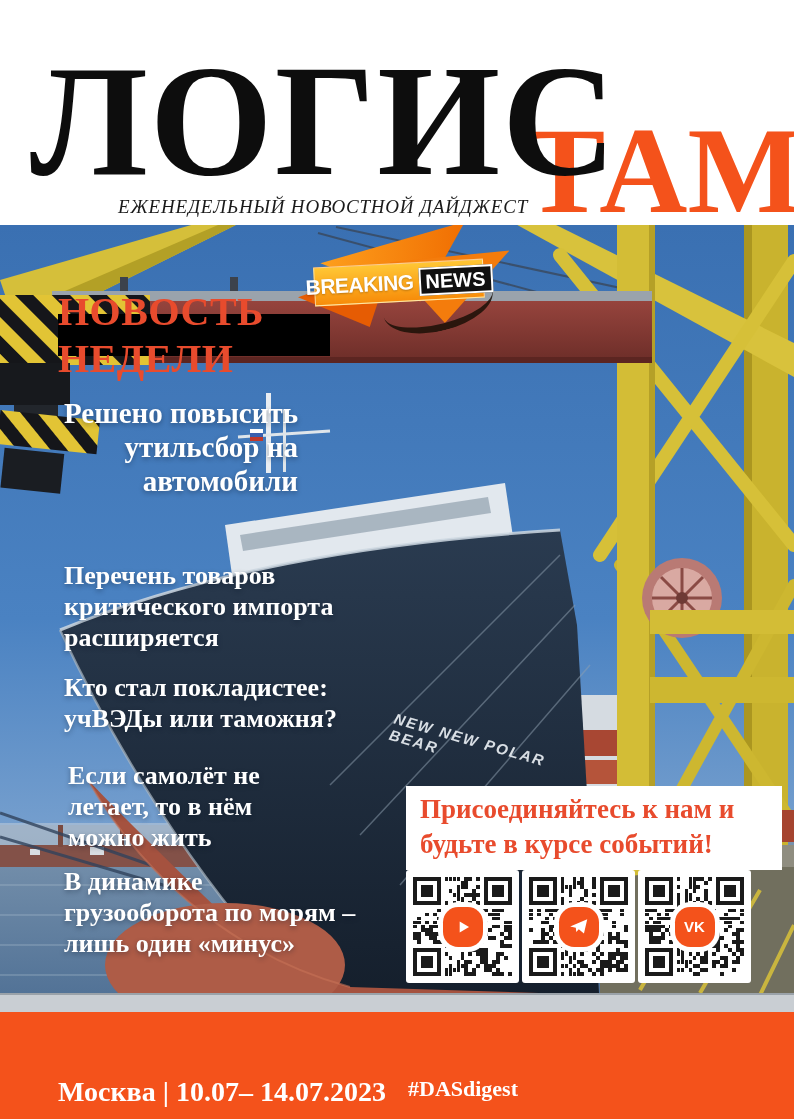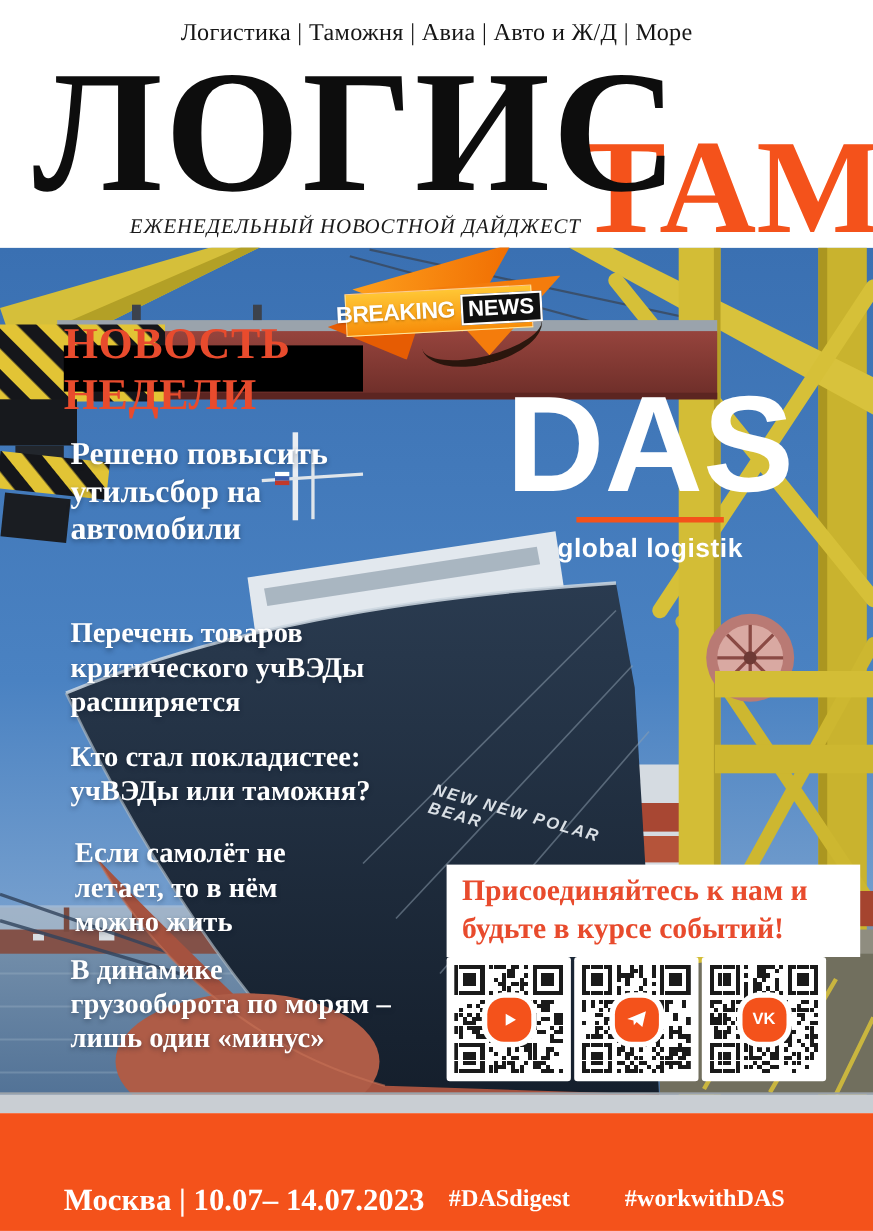--- a/index.html
+++ b/index.html
@@ -39,21 +39,21 @@
      text-shadow:0 1px 2px rgba(0,0,0,.25);}
   .bn-w2{font-weight:bold;font-size:20px;color:#fff;background:#101010;
      border:2px solid #fff;padding:0 5px;line-height:24px;}
 
   .label-box{position:absolute;left:58px;top:89px;width:272px;height:42px;background:#000000;
      display:flex;align-items:center;justify-content:center;
      font-weight:bold;font-size:40px;color:var(--label-red);letter-spacing:.5px;}
 
   .headline{position:absolute;color:#fff;font-weight:bold;white-space:pre-line;
      text-shadow:0 2px 5px rgba(8,20,40,.38);}
-  .headline.main{left:64px;top:171px;font-size:29px;line-height:34px;}
+  .headline.main{left:64px;top:171px;font-size:29px;line-height:34px;text-align:right;}
   .h2{left:64px;top:335px;font-size:26px;line-height:31px;}
   .h3{left:64px;top:447px;font-size:26px;line-height:31px;}
   .h4{left:68px;top:535px;font-size:26px;line-height:31px;}
   .h5{left:64px;top:641px;font-size:26px;line-height:31px;}
 
   .das{position:absolute;left:455px;top:117px;width:272px;text-align:center;
      font-family:"Liberation Sans",sans-serif;}
   .das-name{font-weight:bold;font-size:124px;line-height:1;color:#fff;letter-spacing:0;}
   .das-line{width:134px;height:5px;background:var(--accent);margin:4px auto 10px auto;}
   .das-tag{font-weight:bold;font-size:24px;color:#fff;letter-spacing:.5px;}
@@ -81,21 +81,20 @@
   .issue{position:absolute;left:58px;top:6px;font-weight:bold;font-size:45px;color:#fff;}
   .loc{position:absolute;left:58px;top:64px;font-weight:bold;font-size:28px;color:#fff;}
   .tags{position:absolute;left:408px;top:64px;display:flex;gap:50px;
      font-weight:bold;font-size:22px;color:#fff;}
 </style>
 </head>
 <body>
 
 <div class="page">
 
-  <div class="nav">Логистика | Таможня |  Авиа  | Авто и Ж/Д | Море</div>
   <div class="title-orange">ТАМ</div>
   <div class="title-black">ЛОГИС</div>
   <div class="subtitle">ЕЖЕНЕДЕЛЬНЫЙ НОВОСТНОЙ ДАЙДЖЕСТ</div>
 
   <div class="photo">
 
     <svg class="bg" width="794" height="787" viewBox="0 0 794 787">
       <defs>
         <linearGradient id="skyG" x1="0" y1="0" x2="0" y2="1">
           <stop offset="0" stop-color="#3a70b2"></stop>
@@ -210,36 +209,31 @@
         <span class="bn-w2">NEWS</span>
       </div>
     </div>
 
     <div class="label-box">НОВОСТЬ НЕДЕЛИ</div>
 
     <div class="headline main">Решено повысить
 утильсбор на
 автомобили</div>
     <div class="headline h2">Перечень товаров
-критического учВЭДы
+критического импорта
 расширяется</div>
     <div class="headline h3">Кто стал покладистее:
 учВЭДы или таможня?</div>
     <div class="headline h4">Если самолёт не
 летает, то в нём
 можно жить</div>
     <div class="headline h5">В динамике
 грузооборота по морям –
 лишь один «минус»</div>
 
-    <div class="das">
-      <div class="das-name">DAS</div>
-      <div class="das-line"></div>
-      <div class="das-tag">global logistik</div>
-    </div>
 
     <div class="ship-name">NEW NEW POLAR BEAR</div>
 
     <div class="join-box">Присоединяйтесь к нам и
 будьте в курсе событий!</div>
 
     <div class="qr-row">
       <div class="qr-tile">
         <div class="qr-pattern">
             <svg viewBox="0 0 25 25" shape-rendering="crispEdges">
@@ -1184,17 +1178,16 @@
           <span class="vk-glyph">VK</span>
         </div>
       </div>
     </div>
   </div>
 
   <div class="footer">
     <div class="loc">Москва | 10.07– 14.07.2023</div>
     <div class="tags">
       <span>#DASdigest</span>
-      <span>#workwithDAS</span>
     </div>
   </div>
 
 </div>
 
 </body></html>

